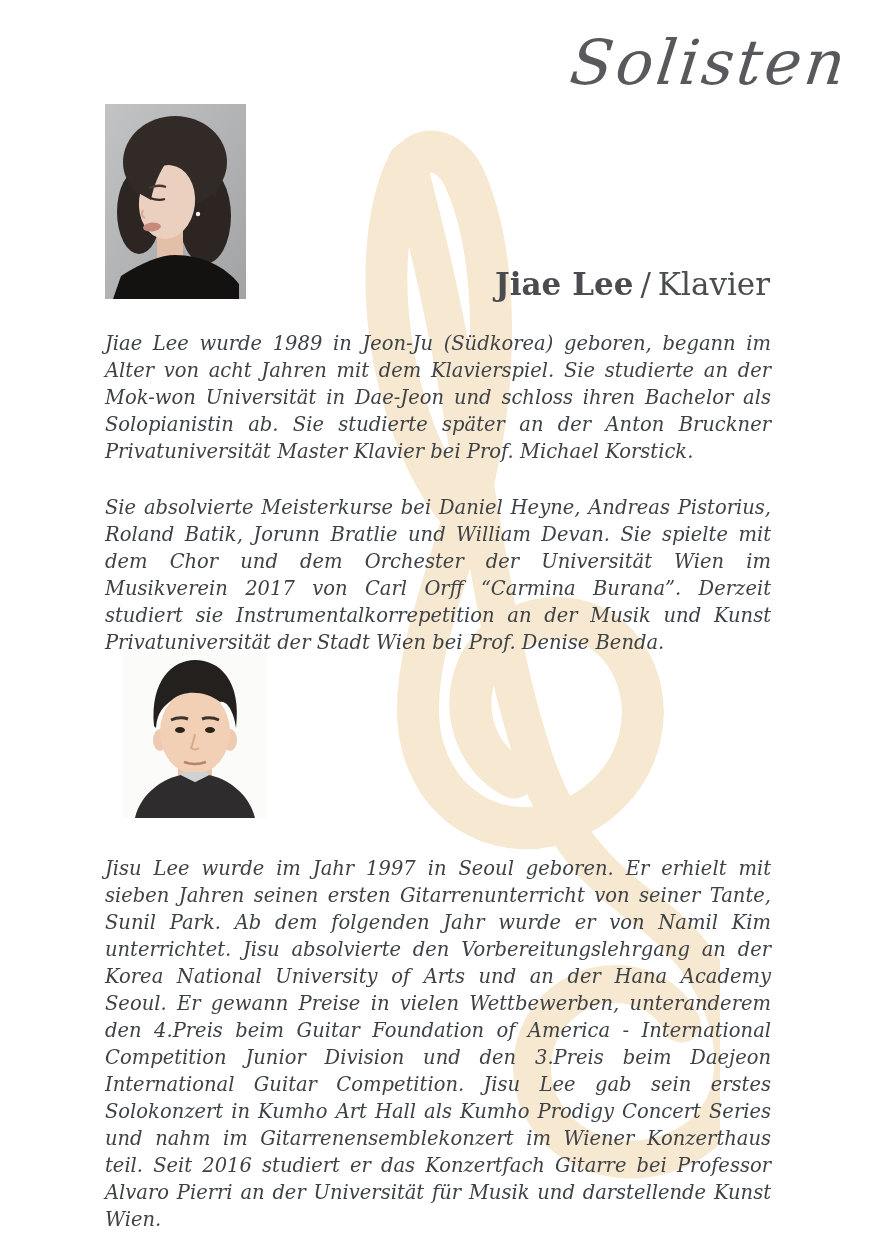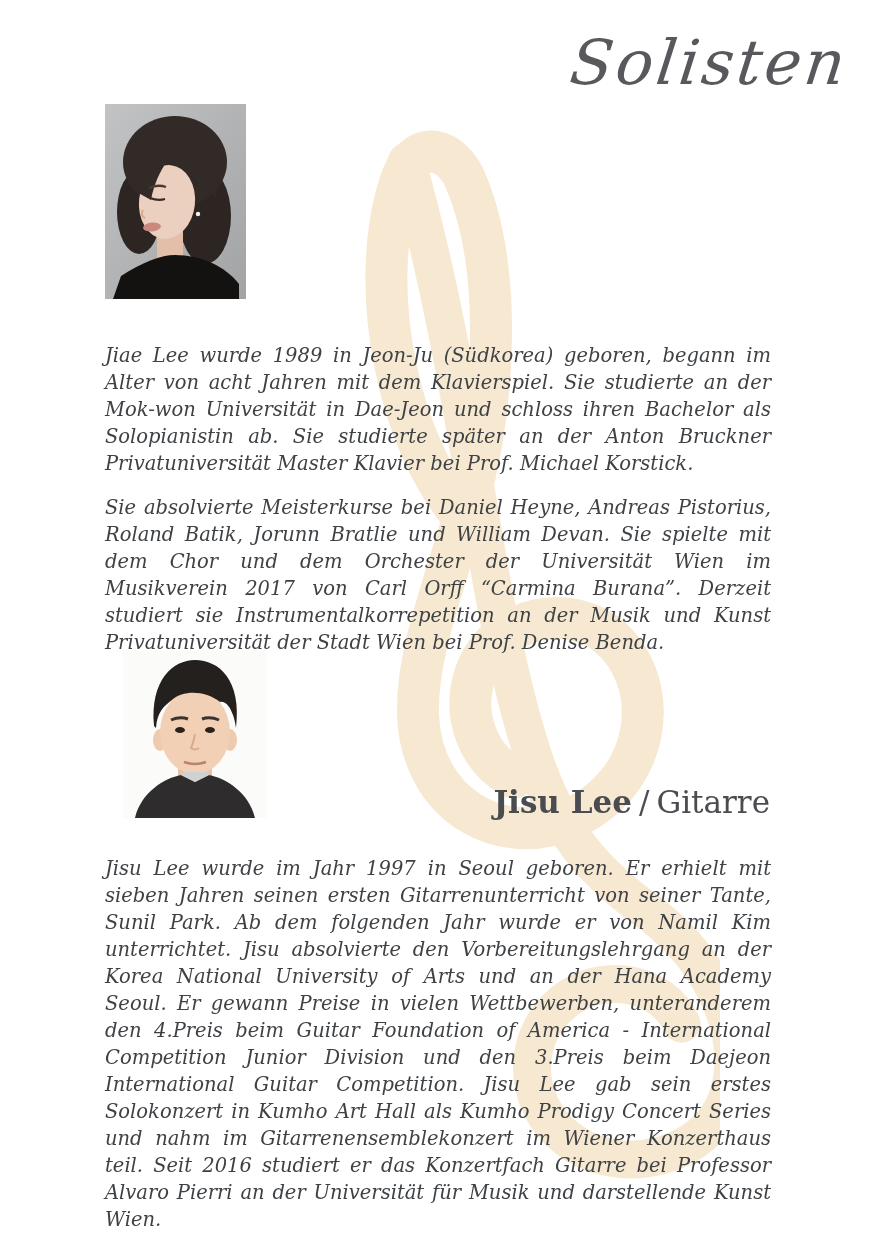--- a/index.html
+++ b/index.html
@@ -24,21 +24,21 @@
   .heading .name { font-weight:bold; }
   .heading .sep { font-weight:normal; margin:0 7px; }
   .heading.h1 { top:266px; }
   .heading.h2 { top:784px; }
   
   .bio {
     position:absolute; left:105px; width:666px; z-index:2;
     font-style:italic; font-size:19.5px; line-height:27px;
     color:#3f4245; text-align:justify; text-justify:inter-word;
   }
-  .bio.p1 { top:322px; }
+  .bio.p1 { top:310px; }
   .bio.p2 { top:474px; }
   .bio.p3 { top:835px;font-style:italic; }
   
   .photo { position:absolute; z-index:1; display:block; }
   .photo1 { left:105px; top:104px; width:141px; height:195px; }
   .photo2 { left:123px; top:650px; width:144px; height:168px; }
 </style>
 </head>
 <body>
 
@@ -83,20 +83,23 @@
     <path d="M28 86 C30 44 56 26 86 30 C70 46 52 64 46 96 Z" fill="#322a26"></path>
     <path d="M96 34 C112 50 116 76 110 96 C104 72 96 52 84 40 Z" fill="#322a26"></path>
     <path d="M44 84 Q53 80 61 83" stroke="#4a3a30" stroke-width="2.4" fill="none"></path>
     <path d="M45 94 Q53 97 60 95" stroke="#3a2c24" stroke-width="2.2" fill="none"></path>
     <path d="M38 106 Q35 112 40 114" stroke="#d7ab94" stroke-width="2" fill="none"></path>
     <ellipse cx="47" cy="123" rx="9" ry="4.5" fill="#c98a7e" transform="rotate(-6 47 123)"></ellipse>
     <circle cx="93" cy="110" r="2.2" fill="#f4f2ef"></circle>
     <path d="M8 195 L16 172 C38 158 56 151 70 151 C96 151 120 162 134 180 L134 195 Z" fill="#141211"></path>
   </svg>
 
+  <div class="heading h1">
+    <span class="name">Jiae Lee</span><span class="sep">/</span><span class="instr">Klavier</span>
+  </div>
 
   <p class="bio p1">Jiae Lee wurde 1989 in Jeon-Ju (Südkorea) geboren, begann im Alter von acht Jahren mit dem Klavierspiel. Sie studierte an der Mok-won Universität in Dae-Jeon und schloss ihren Bachelor als Solopianistin ab. Sie studierte später an der Anton Bruckner Privatuniversität Master Klavier bei Prof. Michael Korstick.</p>
   <p class="bio p2">Sie absolvierte Meisterkurse bei Daniel Heyne, Andreas Pistorius, Roland Batik, Jorunn Bratlie und William Devan. Sie spielte mit dem Chor und dem Orchester der Universität Wien im Musikverein 2017 von Carl Orff “Carmina Burana”. Derzeit studiert sie Instrumentalkorrepetition an der Musik und Kunst Privatuniversität der Stadt Wien bei Prof. Denise Benda.</p>
 
   <svg class="photo photo2" viewBox="0 0 144 168" xmlns="http://www.w3.org/2000/svg">
     <rect width="144" height="168" fill="#fbfbfa"></rect>
     <rect x="55" y="108" width="34" height="36" fill="#e9c3a9"></rect>
     <ellipse cx="37" cy="90" rx="7" ry="11" fill="#eecab0"></ellipse>
     <ellipse cx="107" cy="90" rx="7" ry="11" fill="#eecab0"></ellipse>
     <ellipse cx="72" cy="82" rx="35" ry="42" fill="#f1d0b6"></ellipse>
@@ -105,19 +108,16 @@
     <path d="M48 70 Q57 66 65 69" stroke="#3c332c" stroke-width="3" fill="none"></path>
     <path d="M79 69 Q87 66 96 70" stroke="#3c332c" stroke-width="3" fill="none"></path>
     <ellipse cx="57" cy="80" rx="5" ry="3" fill="#2a2118"></ellipse>
     <ellipse cx="87" cy="80" rx="5" ry="3" fill="#2a2118"></ellipse>
     <path d="M72 84 Q70 94 68 98 Q72 101 76 98" stroke="#d9ab8c" stroke-width="2" fill="none"></path>
     <path d="M61 112 Q72 116 83 112" stroke="#b98173" stroke-width="2.6" fill="none"></path>
     <path d="M12 168 C18 142 42 128 58 125 L72 132 L86 125 C102 128 126 142 132 168 Z" fill="#2e2c2d"></path>
     <path d="M58 125 L72 132 L86 125 L84 122 L60 122 Z" fill="#cfd2d4"></path>
   </svg>
 
-  <div class="heading h2">
-    <span class="name">Jisu Lee</span><span class="sep">/</span><span class="instr">Gitarre</span>
-  </div>
 
   <p class="bio p3">Jisu Lee wurde im Jahr 1997 in Seoul geboren. Er erhielt mit sieben Jahren seinen ersten Gitarrenunterricht von seiner Tante, Sunil Park. Ab dem folgenden Jahr wurde er von Namil Kim unterrichtet. Jisu absolvierte den Vorbereitungslehrgang an der Korea National University of Arts und an der Hana Academy Seoul. Er gewann Preise in vielen Wettbewerben, unteranderem den 4.Preis beim Guitar Foundation of America - International Competition Junior Division und den 3.Preis beim Daejeon International Guitar Competition. Jisu Lee gab sein erstes Solokonzert in Kumho Art Hall als Kumho Prodigy Concert Series und nahm im Gitarrenensemblekonzert im Wiener Konzerthaus teil. Seit 2016 studiert er das Konzertfach Gitarre bei Professor Alvaro Pierri an der Universität für Musik und darstellende Kunst Wien.</p>
 
 </div>
 
 </body></html>

